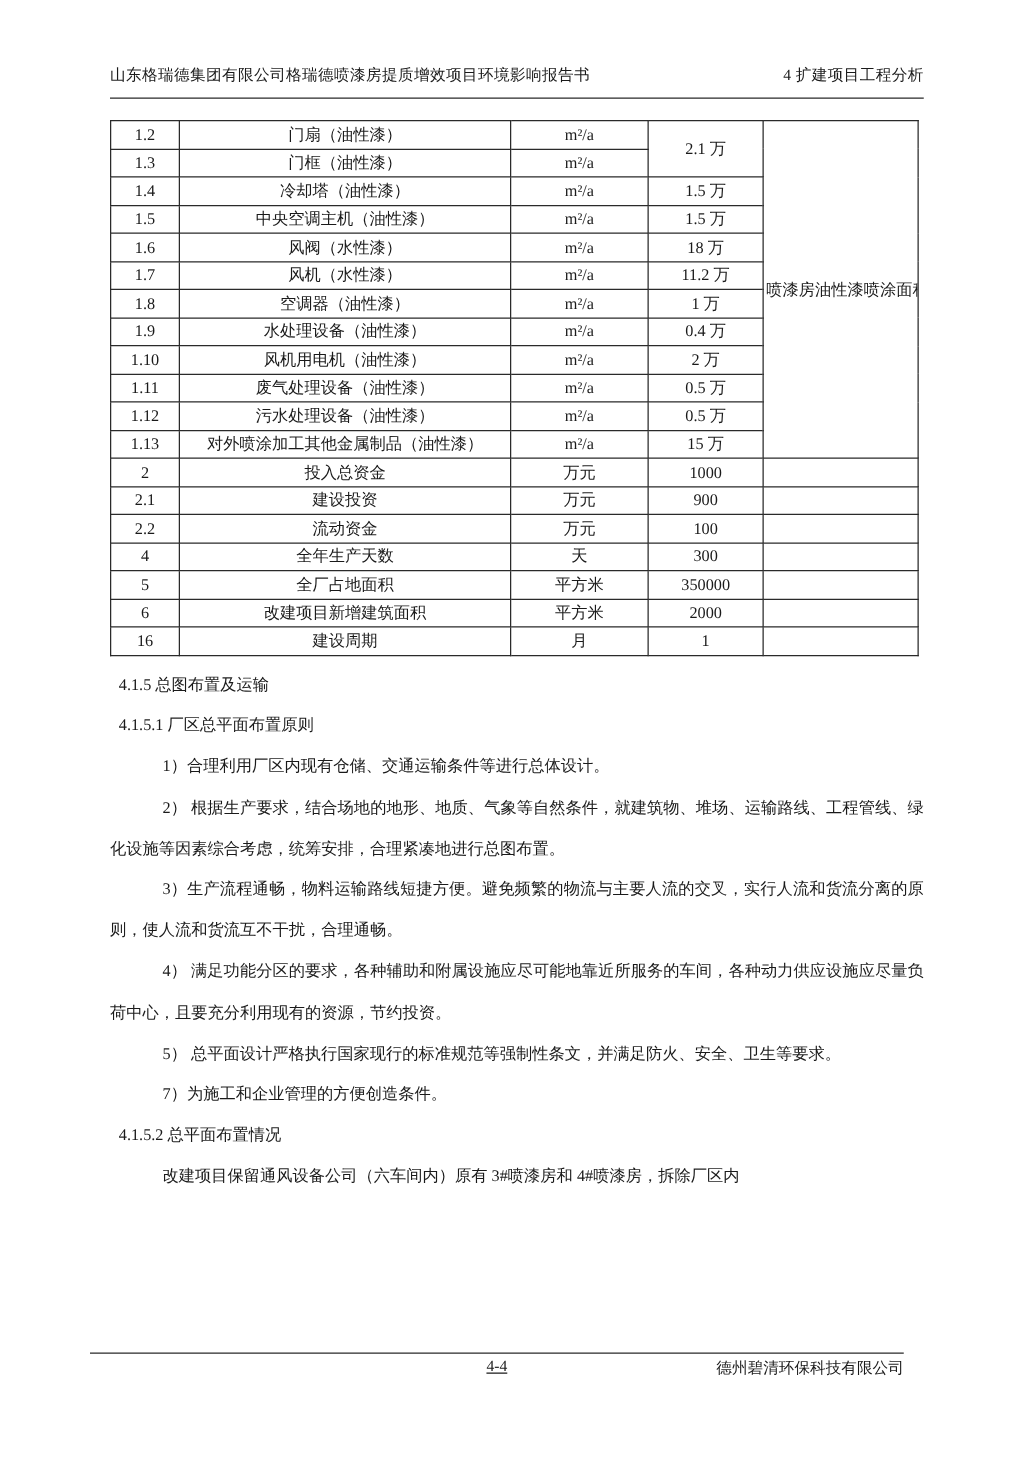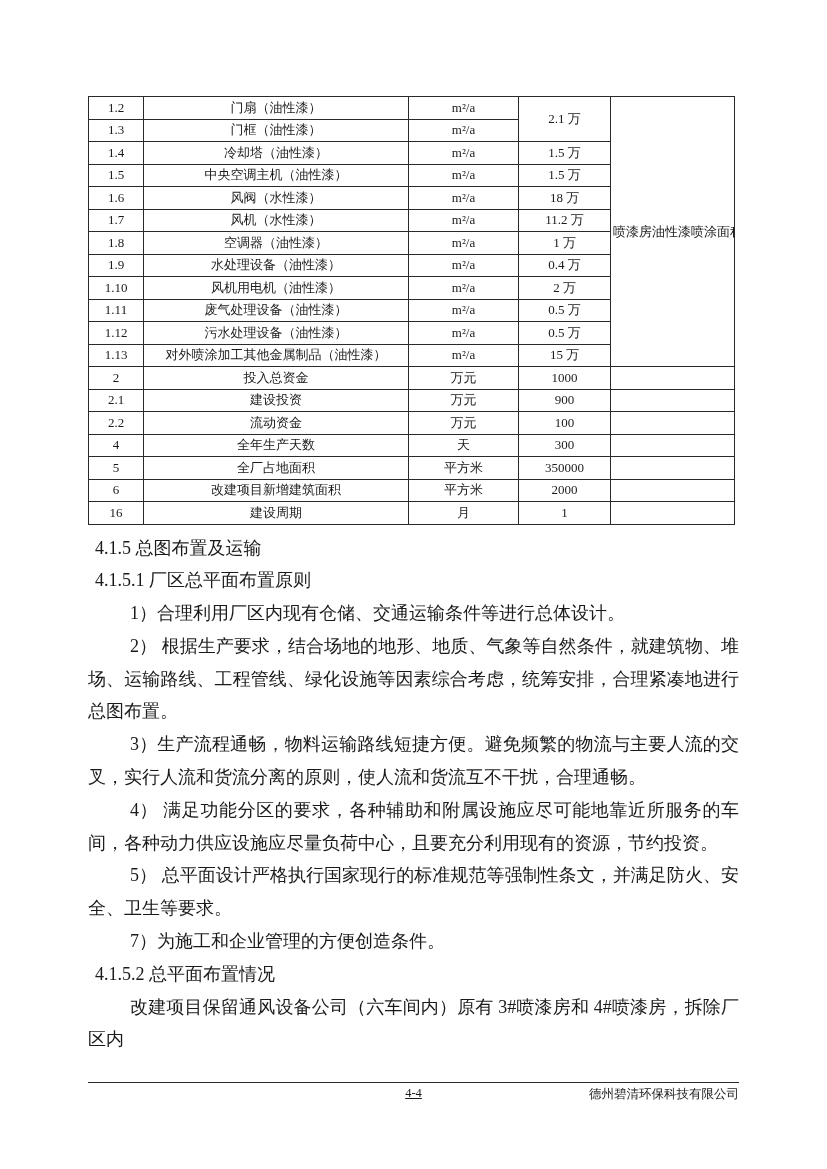--- a/index.html
+++ b/index.html
@@ -31,40 +31,44 @@
     text-align:center;vertical-align:middle;
     overflow:hidden;white-space:nowrap;
   }
   td.c-note{
     text-align:left;vertical-align:top;
     white-space:normal;line-height:21px;padding:1px 3px;
   }
   td.c-note-empty{border:1px solid #2a2a2a;}
 
   
-  .bodytext{margin-top:7px;font-size:18px;line-height:32.8px;text-align:justify;}
+  .bodytext{margin-top:7px;font-size:13px;line-height:32.8px;text-align:justify;}
   .bodytext p{margin:0;}
   .heading{text-indent:7px;}
   .para{text-indent:42px;}
 
   
   .footer{
-    position:absolute;left:88px;top:1082px;width:651px;
+    position:absolute;left:72px;top:1082px;width:651px;
     border-top:1.5px solid #2a2a2a;padding-top:3px;
     font-size:12.5px;
     text-decoration:underline;
   }
   .footer-line{position:relative;text-align:center;}
   .footer-company{position:absolute;right:0;top:0;}
 </style>
 </head>
 <body>
 
 <div class="page">
 
+  <div class="header">
+    <span>山东格瑞德集团有限公司格瑞德喷漆房提质增效项目环境影响报告书</span>
+    <span>4 扩建项目工程分析</span>
+  </div>
 
   <div class="content">
 
     <table class="spec">
       <colgroup>
         <col style="width:55px">
           <col style="width:265px">
           <col style="width:110px">
           <col style="width:92px">
           <col style="width:124px">

